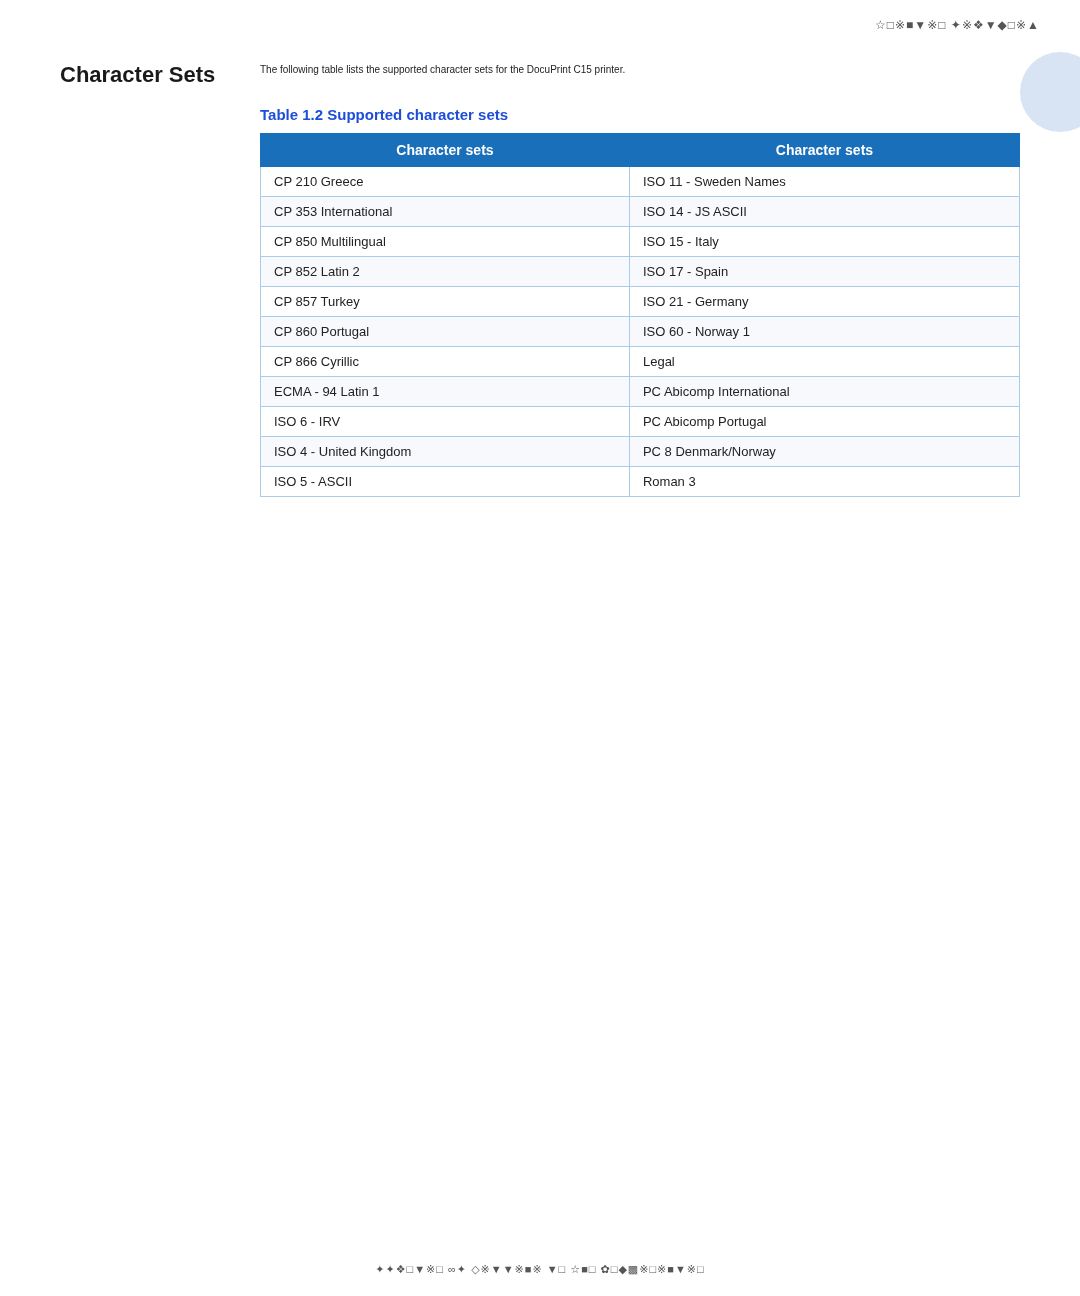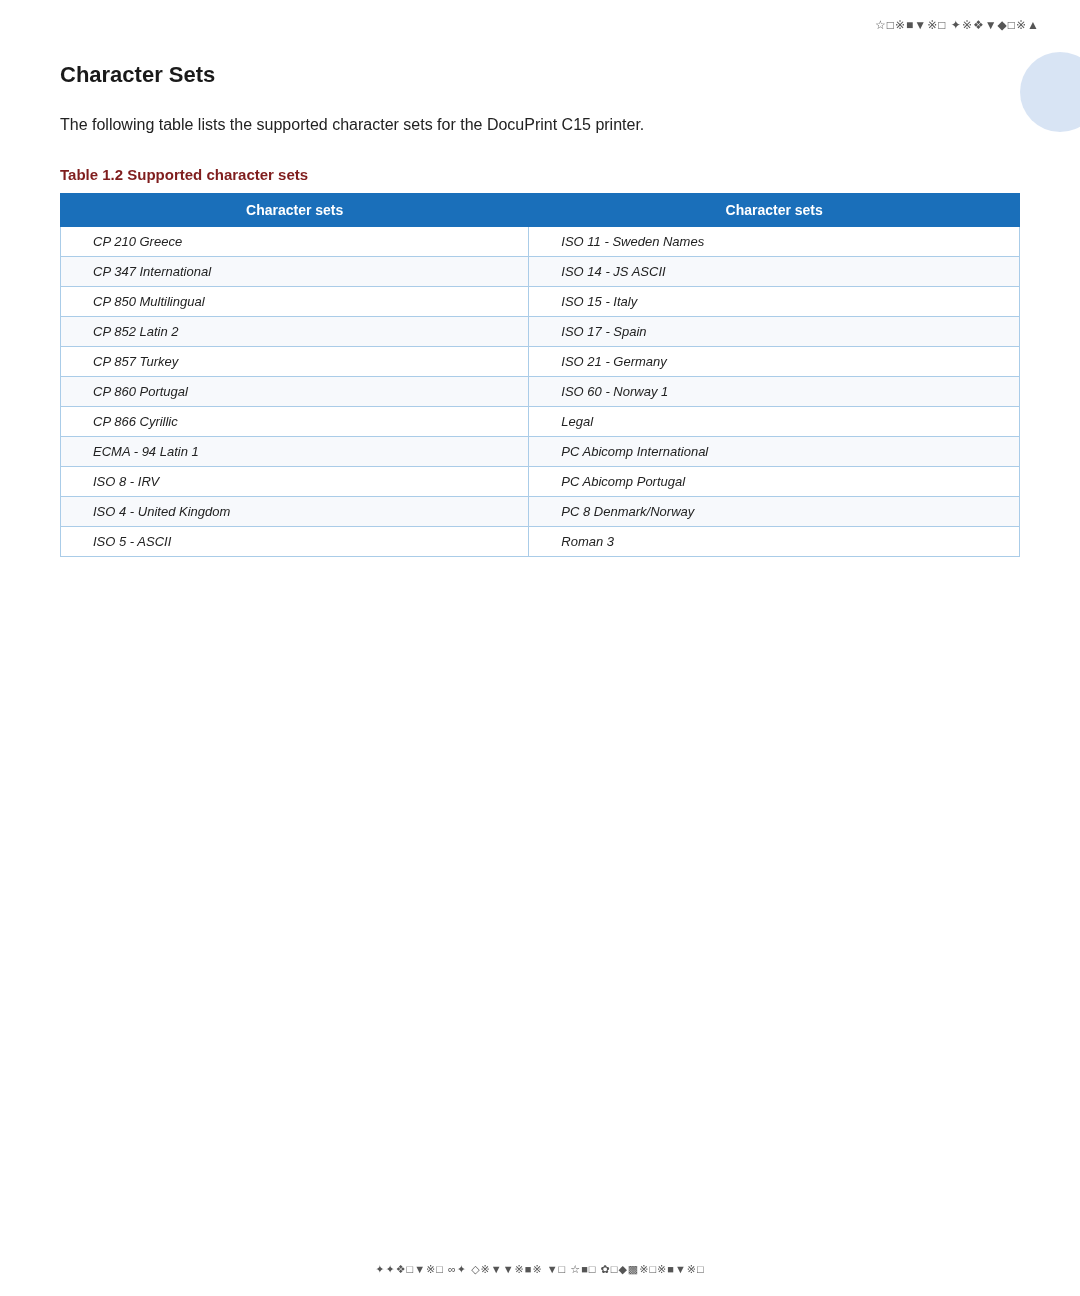--- a/index.html
+++ b/index.html
@@ -32,74 +32,72 @@
       left: 0;
       right: 0;
       text-align: center;
       font-size: 11px;
       color: #555;
       letter-spacing: 1px;
     }
 
     .content-area {
       display: flex;
-      flex-direction: column;
+      flex-direction: row;
       padding: 30px 60px 60px 60px;
       position: relative;
     }
 
     .section-title {
       font-size: 22px;
       font-weight: bold;
       color: #1a1a1a;
       width: 200px;
       min-width: 200px;
       padding-right: 20px;
       padding-top: 0;
     }
 
     .main-content {
       flex: 1;
     }
 
     .intro-text {
-      font-size: 16px;
+      font-size: 10px;
       line-height: 1.6;
       color: #222;
       margin-bottom: 28px;
-      margin-top: 24px;
     }
 
     .table-title {
       font-size: 15px;
       font-weight: bold;
-      color: #7f1d1d;
+      color: #1d4ed8;
       margin-bottom: 10px;
     }
 
     .char-table {
       width: 100%;
       border-collapse: collapse;
       border: 1.5px solid #1a6fba;
     }
 
     .char-table thead tr th {
       background-color: #1a6fba;
       color: #ffffff;
       font-size: 14px;
       font-weight: bold;
       padding: 8px 16px;
       text-align: center;
       border: 1px solid #1a6fba;
     }
 
     .char-table tbody tr td {
-      padding: 7px 32px;
+      padding: 7px 13px;
       font-size: 13px;
-      font-style: italic;
       color: #222;
       border: 1px solid #aacce8;
       vertical-align: middle;
     }
 
     .char-table tbody tr:nth-child(even) {
       background-color: #f7f9fc;
     }
 
     .char-table tbody tr:nth-child(odd) {
@@ -144,21 +142,21 @@
           <th>Character sets</th>
           <th>Character sets</th>
         </tr>
       </thead>
       <tbody id="table-body">
       <tr>
             <td>CP 210 Greece</td>
             <td>ISO 11 - Sweden Names</td>
           </tr>
           <tr>
-            <td>CP 347 International</td>
+            <td>CP 353 International</td>
             <td>ISO 14  -  JS ASCII</td>
           </tr>
           <tr>
             <td>CP 850 Multilingual</td>
             <td>ISO 15 - Italy</td>
           </tr>
           <tr>
             <td>CP 852 Latin 2</td>
             <td>ISO 17 - Spain</td>
           </tr>
@@ -172,21 +170,21 @@
           </tr>
           <tr>
             <td>CP 866 Cyrillic</td>
             <td>Legal</td>
           </tr>
           <tr>
             <td>ECMA - 94 Latin 1</td>
             <td>PC Abicomp International</td>
           </tr>
           <tr>
-            <td>ISO 8 - IRV</td>
+            <td>ISO 6 - IRV</td>
             <td>PC Abicomp Portugal</td>
           </tr>
           <tr>
             <td>ISO 4 - United Kingdom</td>
             <td>PC 8 Denmark/Norway</td>
           </tr>
           <tr>
             <td>ISO 5 - ASCII</td>
             <td>Roman 3</td>
           </tr>

